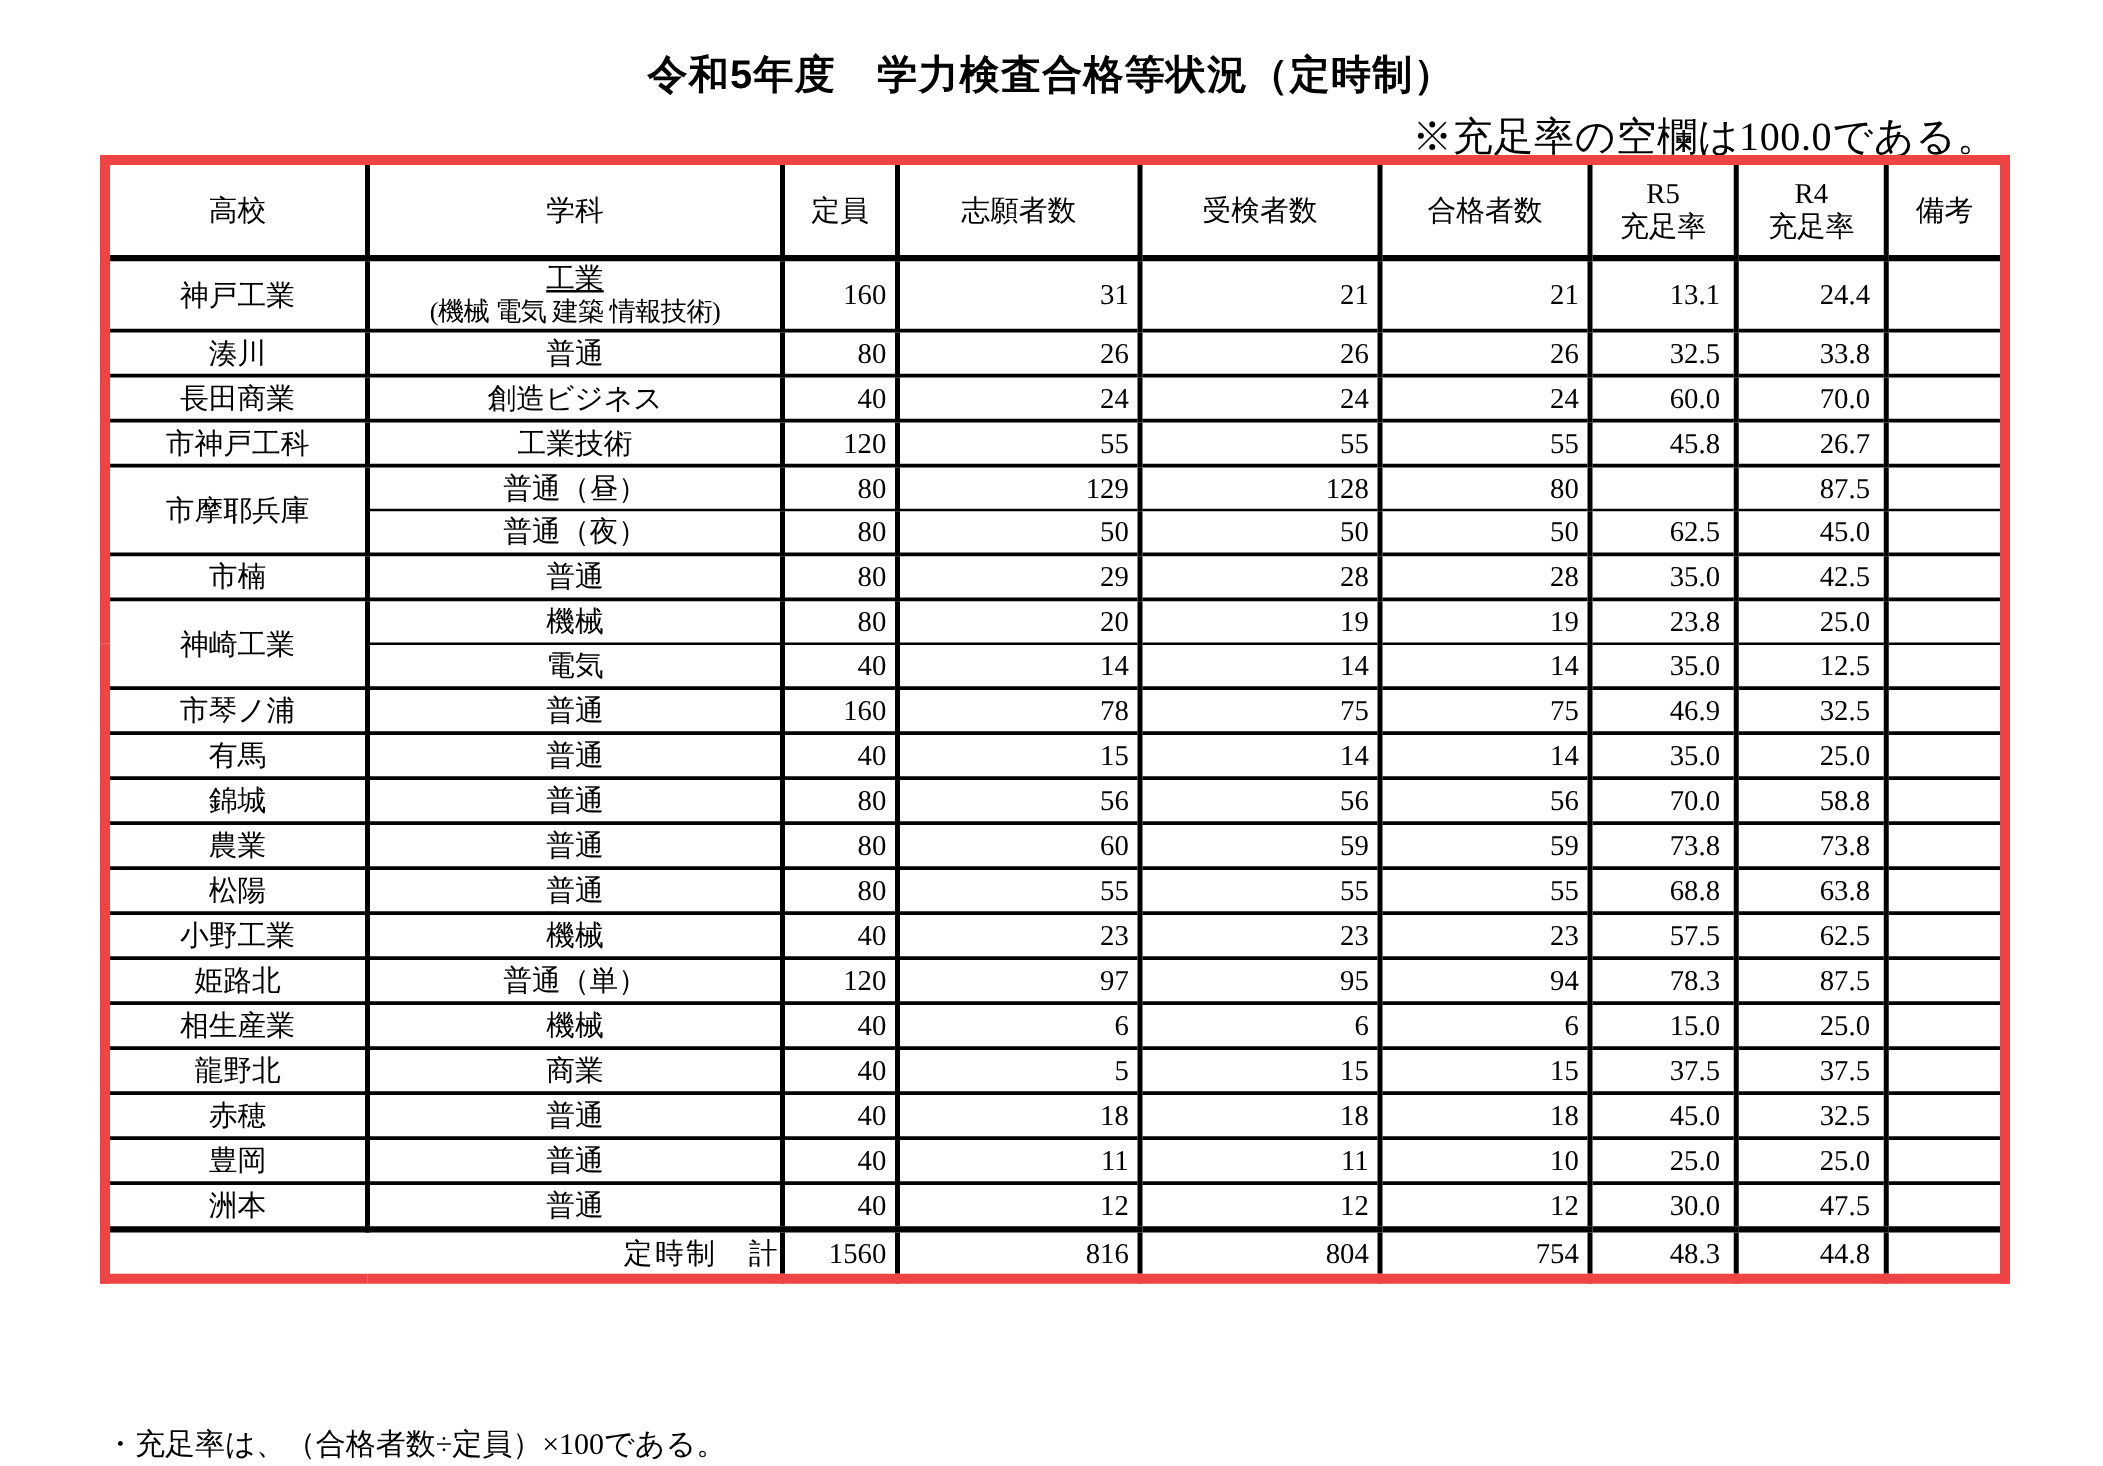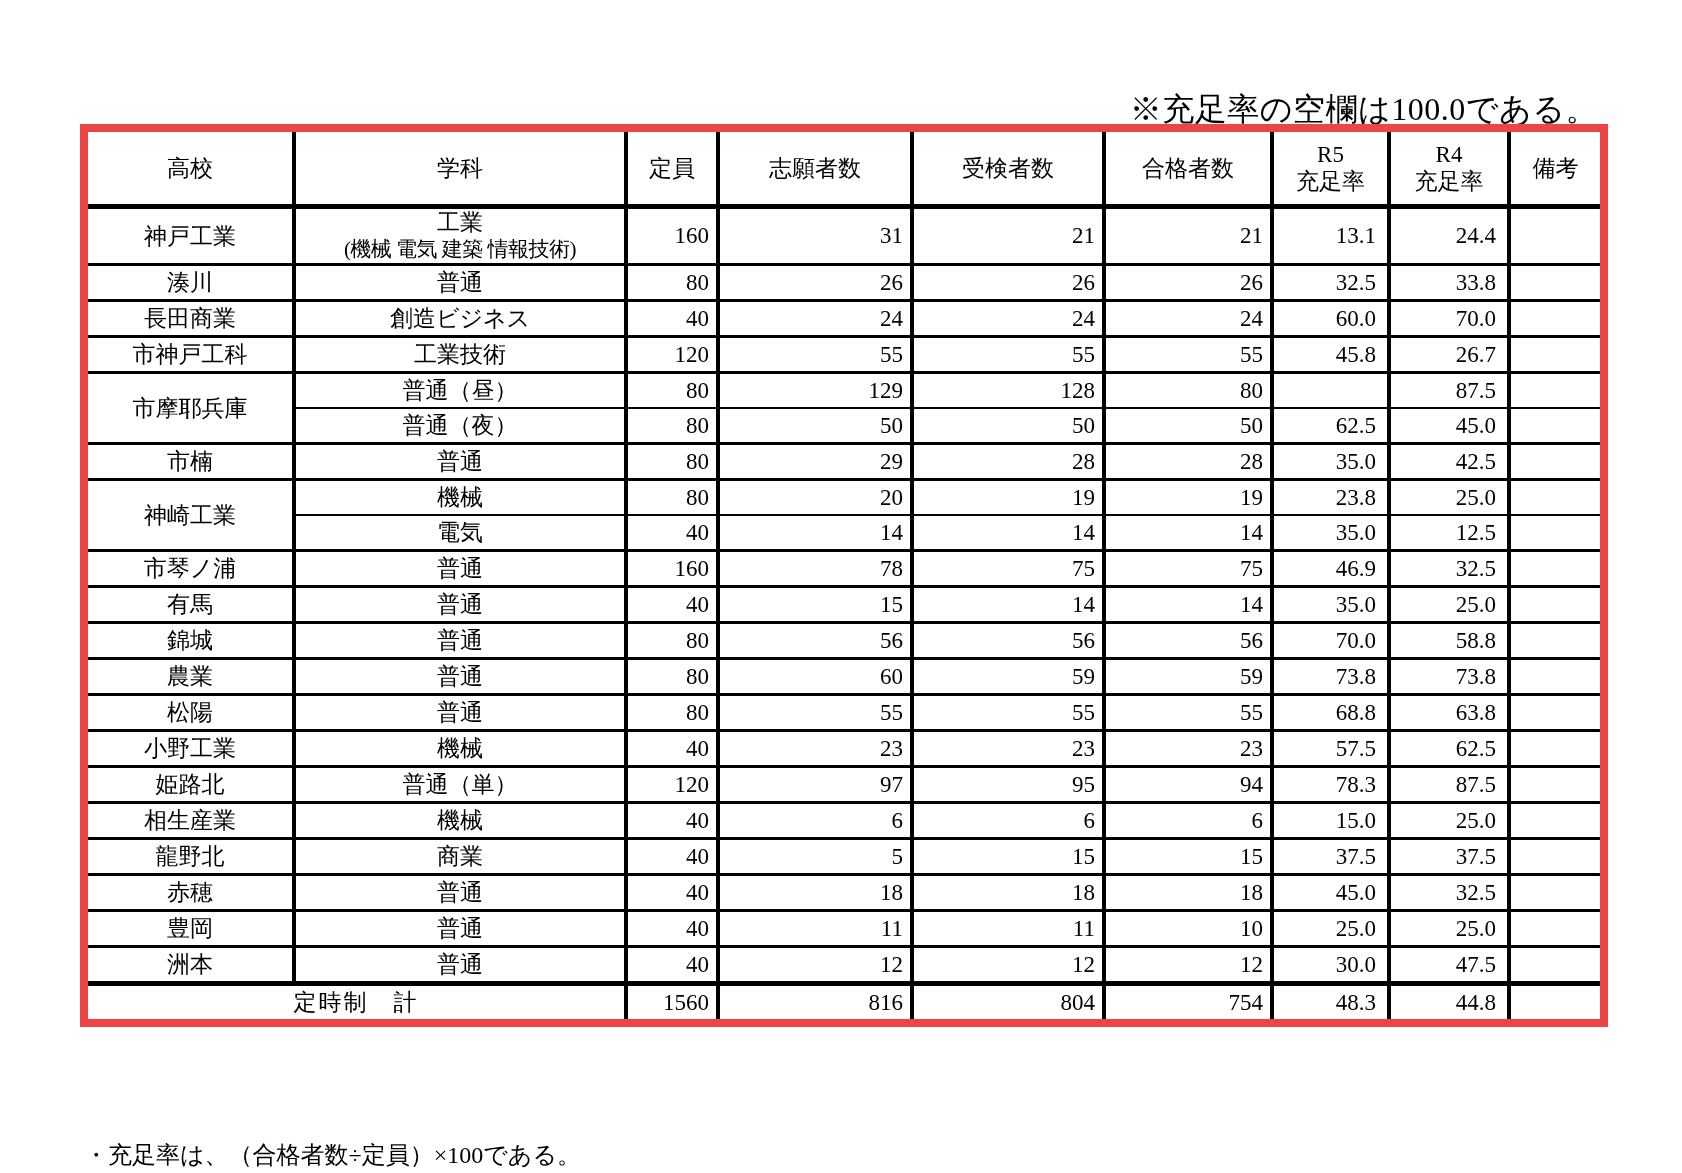--- a/index.html
+++ b/index.html
@@ -49,40 +49,41 @@
     height:72px;
     font-weight:normal;
     text-align:center;
     vertical-align:middle;
     border-bottom:5px solid #000;
     line-height:27px;
   }
   table.results tbody td { height:33px; vertical-align:middle; }
   tr.row-tall td { height:62px; }
   tr.subrow td { border-top-width:2px; }
-  tr.total td { border-top-width:5px; height:34px; }
+  tr.total td { border-top-width:5px; height:34px;text-align:right; }
   .c-school  { text-align:center; }
   .c-dept    { text-align:center; }
   .c-num     { text-align:right; padding-right:7px !important; }
   .c-rate    { text-align:right; padding-right:11px !important;font-family:Liberation Serif, serif; }
   .c-remarks { }
-  .dept-main { line-height:27px; }
+  .dept-main { line-height:27px;text-decoration:underline; }
   .dept-sub  { line-height:27px; font-size:21px; letter-spacing:-0.5px; }
   .total-label { text-align:center; letter-spacing:2px; }
   .note-bottom {
     position:absolute;
     top:1139px; left:84px;
     font-size:24px;
   }
 </style>
 </head>
 <body>
 
 <div class="page">
 
+  <h1 class="title">令和5年度　学力検査合格等状況（定時制）</h1>
 
   <div class="note-top">※充足率の空欄は100.0である。</div>
 
   <table class="results">
     <colgroup>
       <col style="width:210px">
       <col style="width:332px">
       <col style="width:92px">
       <col style="width:194px">
       <col style="width:192px">

